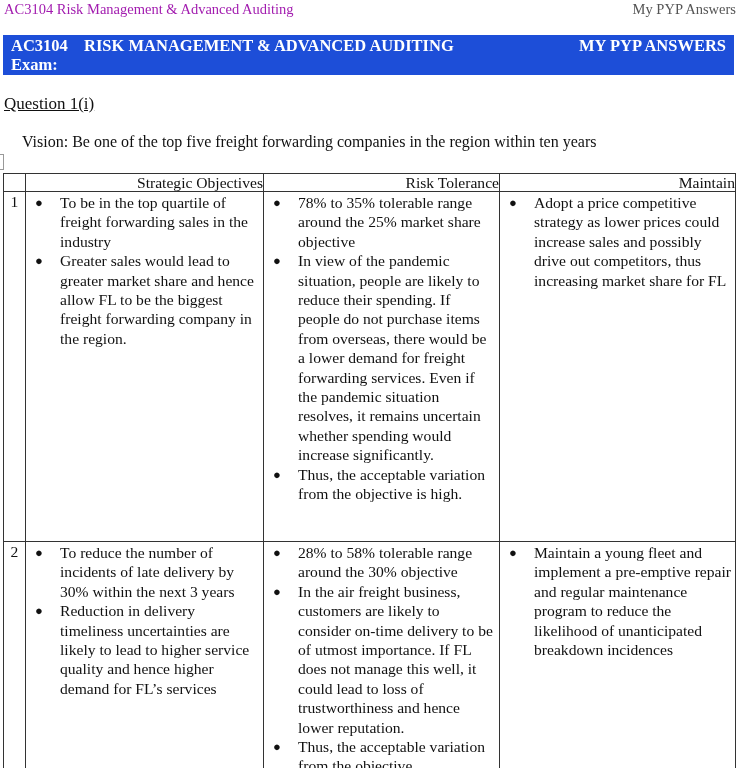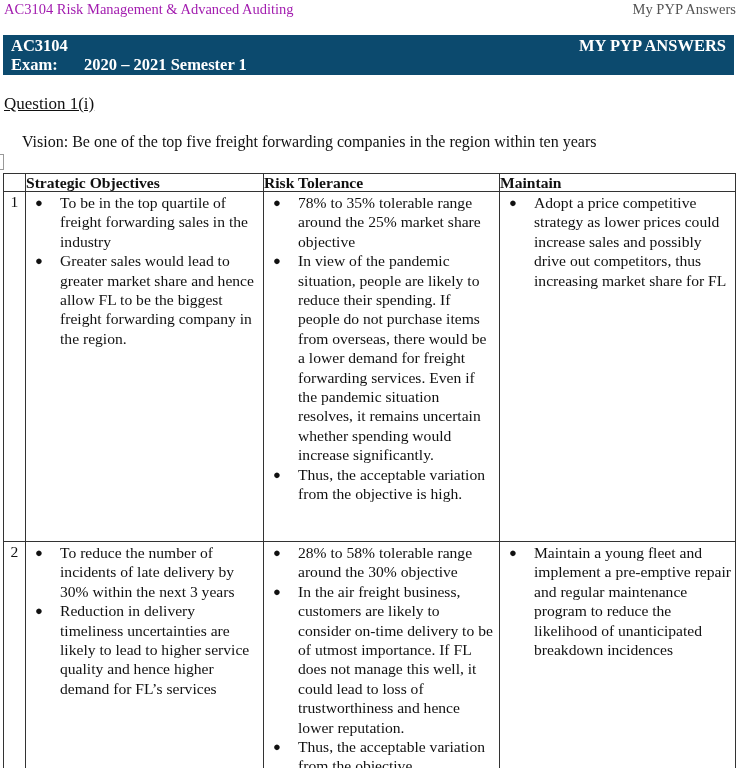--- a/index.html
+++ b/index.html
@@ -6,35 +6,35 @@
   body {
     width: 738px; height: 768px; overflow: hidden; position: relative;
     font-family: "Liberation Serif", "DejaVu Serif", serif;
     color: #111;
   }
   .running-header { position: absolute; left: 4px; right: 2px; top: 0; height: 34px; }
   .rh-left { position: absolute; left: 0; top: 1px; font-size: 14.5px; color: #a21caf; }
   .rh-right { position: absolute; right: 0; top: 1px; text-align: right; font-size: 14.5px; color: #555; line-height: 16px; }
   .banner {
     position: absolute; left: 3px; right: 4px; top: 35px; height: 40px;
-    background: #0c4a6e; color: #fff; font-weight: bold; font-size: 16.5px;
+    background: #1d4ed8; color: #fff; font-weight: bold; font-size: 16.5px;
     line-height: 19px; padding: 1px 0 0 8px; box-sizing: border-box;
   }
   .banner .row { display: flex; }
   .banner .code { width: 73px; }
   .banner .right { position: absolute; right: 8px; top: 1px; }
   .question { position: absolute; left: 4px; top: 94px; font-size: 17px; text-decoration: underline; }
   .vision { position: absolute; left: 22px; top: 133px; font-size: 16px; }
   .marker { position: absolute; left: 0px; top: 154px; width: 3px; height: 14px; border: 1px solid #999; border-left: none; }
   table.obj {
     position: absolute; left: 3px; top: 173px; width: 733px;
     border-collapse: collapse; font-size: 15.6px; line-height: 19.4px;
   }
   table.obj th, table.obj td { border: 1.5px solid #333; vertical-align: top; padding: 0; }
-  table.obj th { font-weight: bold; text-align: left; line-height: 17px; height: 17px; }
+  table.obj th { font-weight: normal; text-align: right; line-height: 17px; height: 17px; }
   td.num { width: 21px; text-align: center; padding-top: 1px; }
   col.c-num { width: 21px; }
   col.c-obj { width: 238px; }
   col.c-risk { width: 236px; }
   ul.bl { list-style: none; margin: 0; padding: 1px 4px 0 0; }
   ul.bl li { position: relative; padding-left: 34px; }
   ul.bl li .dot { position: absolute; left: 9px; top: 0; font-size: 13px; }
   tr.r1 td { height: 349px; }
 </style>
 </head>
@@ -43,24 +43,24 @@
 <div class="running-header">
   <div class="rh-left">AC3104 Risk Management &amp; Advanced Auditing</div>
   <div class="rh-right">
     <div>My PYP Answers</div>
   </div>
 </div>
 
 <div class="banner">
   <div class="row">
     <span class="code">AC3104</span>
+    <span>RISK MANAGEMENT &amp; ADVANCED AUDITING</span>
   </div>
   <div class="row">
     <span class="code">Exam:</span>
-    <span>2020 – 2021 Semester 1</span>
   </div>
   <span class="right">MY PYP ANSWERS</span>
 </div>
 
 <div class="question">Question 1(i)</div>
 <div class="vision">Vision: Be one of the top five freight forwarding companies in the region within ten years</div>
 <div class="marker"></div>
 
 <table class="obj">
   <colgroup>

